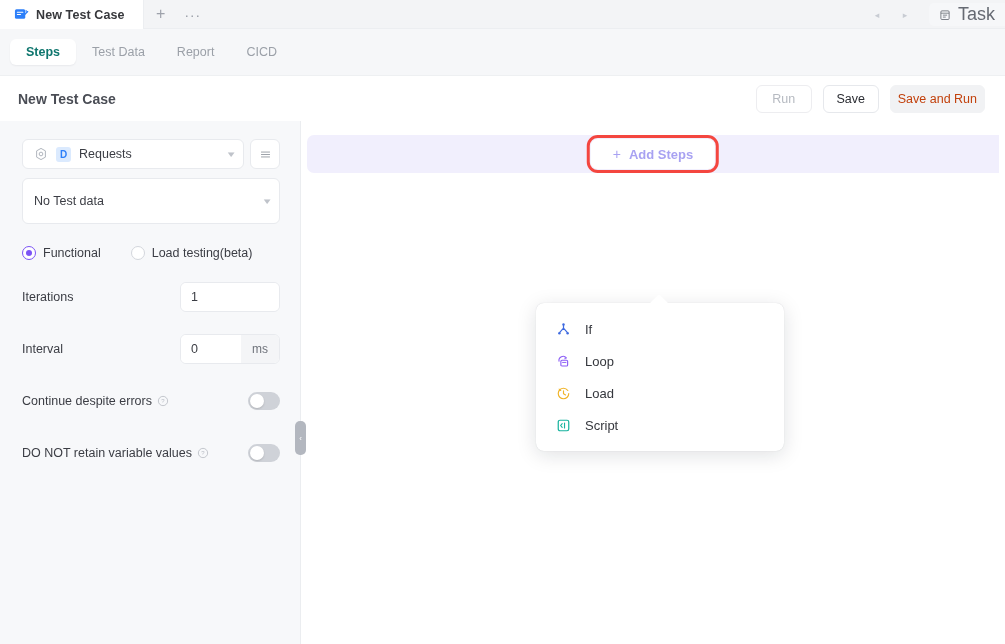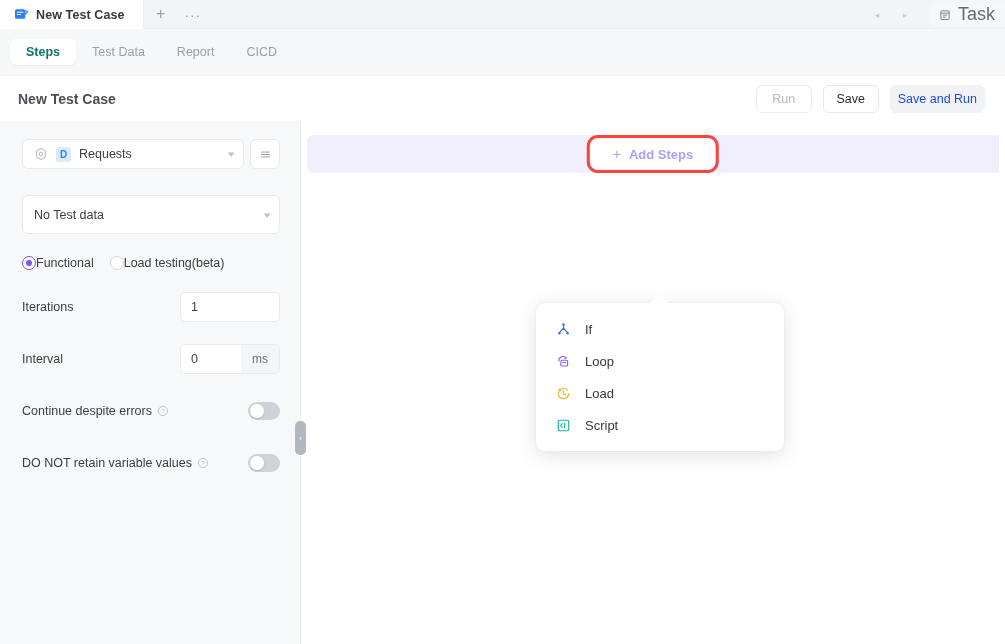--- a/index.html
+++ b/index.html
@@ -135,21 +135,21 @@
     white-space: nowrap;
     font-family: "Liberation Sans", sans-serif;
   }
   .btn.disabled {
     color: #b6bac1;
     border-color: #ededf0;
   }
   .btn.ghost-filled {
     background: #f1f2f4;
     border-color: #f1f2f4;
-    color: #1d4ed8;
+    color: #c2410c;
   }
 
   
   .main {
     display: flex;
     height: 523px;
     background: #ffffff;
     position: relative;
   }
 
@@ -206,28 +206,29 @@
     width: 30px; height: 30px;
     background: #ffffff;
     border: 1px solid #e8eaee;
     border-radius: 6px;
     display: flex; align-items: center; justify-content: center;
     color: #9ba0a8;
     flex: none;
   }
 
   .testdata-box {
-    margin-top: 26px;
-    height: 39px;
+    margin-top: 9px;
+    height: 46px;
   }
 
   .radio-row {
     margin-top: 22px;
     display: flex;
     align-items: center;
+    gap: 7px;
   }
   .radio {
     width: 14px; height: 14px;
     border-radius: 50%;
     border: 1.5px solid #d3d6dc;
     background: #fff;
     flex: none;
     position: relative;
   }
   .radio.checked {

